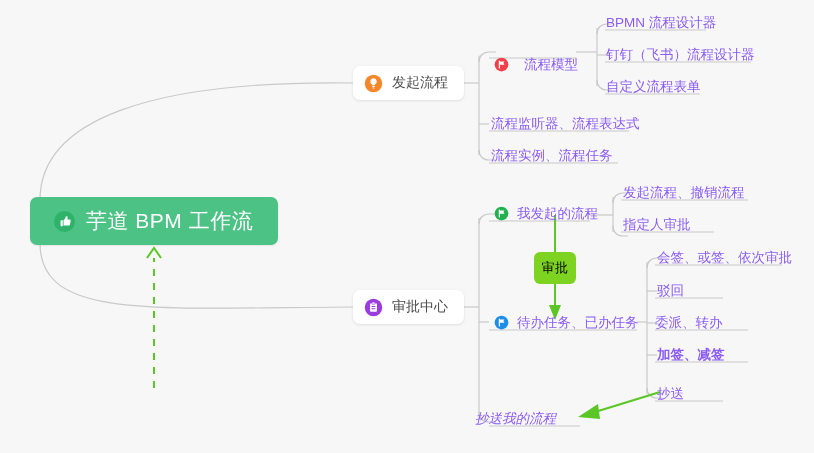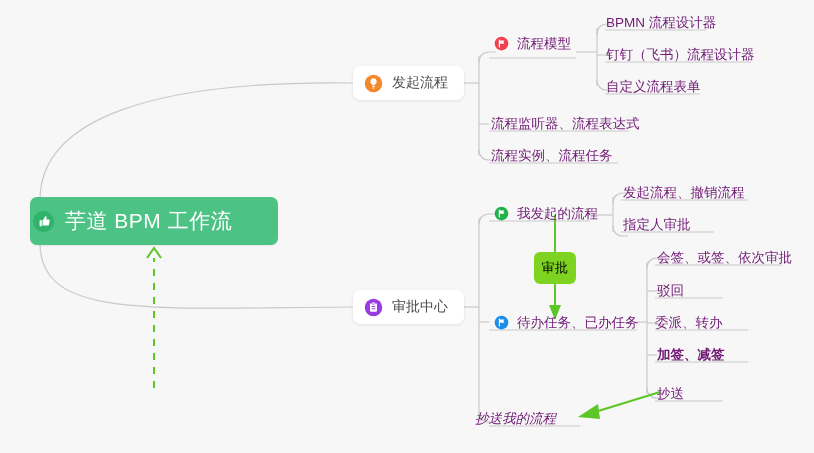--- a/index.html
+++ b/index.html
@@ -32,21 +32,21 @@
     position: absolute;
     left: 30px;
     top: 197px;
     width: 248px;
     height: 48px;
     background: #4cc285;
     border-radius: 7px;
     display: flex;
     align-items: center;
     box-sizing: border-box;
-    padding-left: 2px;
+    padding-left: 23px;
     box-shadow: 0 1px 2px rgba(0,0,0,0.07);
   }
   .root-label {
     color: #ffffff;
     font-size: 21px;
     letter-spacing: 0.5px;
     margin-left: 10px;
     white-space: nowrap;
   }
   
@@ -69,21 +69,21 @@
   }
   #node-liucheng-guanli { left: 353px; top: 66px; }
   #node-shenpi-zhongxin { left: 353px; top: 290px; }
   #node-oa-crm-erp { left: 42px; top: 391px; }
   #node-oa-crm-erp .plabel { font-size: 14.5px; color: #3f3f3f; }
 
   
   .leaf {
     position: absolute;
     font-size: 13.5px;
-    color: #701a75;
+    color: #8b5cf6;
     white-space: nowrap;
     line-height: 1;
   }
   .leaf.with-icon {
     display: flex;
     align-items: center;
   }
   .leaf.with-icon .ltext { margin-left: 8px; }
 
   
@@ -225,21 +225,21 @@
         <rect x="7.6" y="6.6" width="8.8" height="10.8" rx="1.4" fill="#fff"></rect>
         <rect x="9.8" y="5.2" width="4.4" height="2.6" rx="1.1" fill="#fff" stroke="#9b3ce0" stroke-width="0.9"></rect>
         <rect x="9.4" y="10.2" width="5.2" height="1.2" rx="0.6" fill="#9b3ce0"></rect>
         <rect x="9.4" y="12.9" width="5.2" height="1.2" rx="0.6" fill="#9b3ce0"></rect>
       </svg>
     </span>
     <span class="plabel">审批中心</span>
   </div>
 
 
-  <div class="leaf with-icon" style="left:494px; top:36px;">
+  <div class="leaf with-icon" style="left:494px; top:57px;gap:7px;">
     <span class="icon">
       <svg width="15" height="15" viewBox="0 0 24 24">
         <circle cx="12" cy="12" r="11" fill="#f1404b"></circle>
         <path d="M8.6 6.4v11.2" stroke="#fff" stroke-width="1.9" stroke-linecap="round"></path>
         <path d="M9.6 7.2h7.1l-1.7 2.5 1.7 2.5H9.6z" fill="#fff"></path>
       </svg>
     </span>
     <span class="ltext">流程模型</span>
   </div>
 

